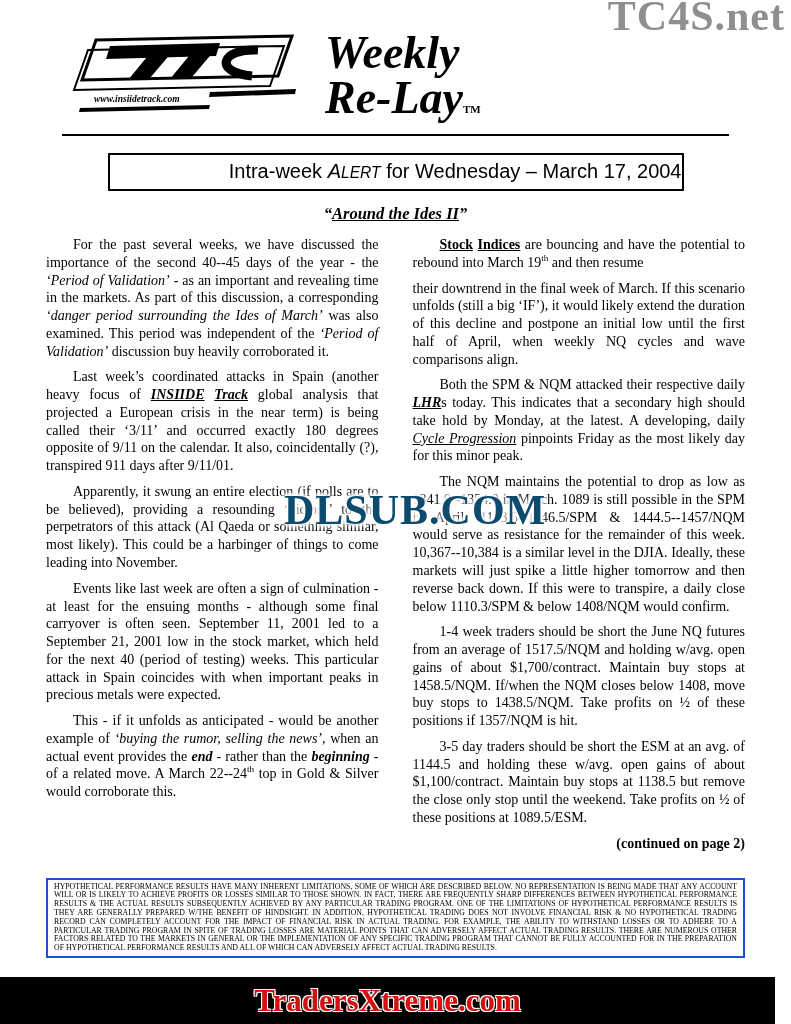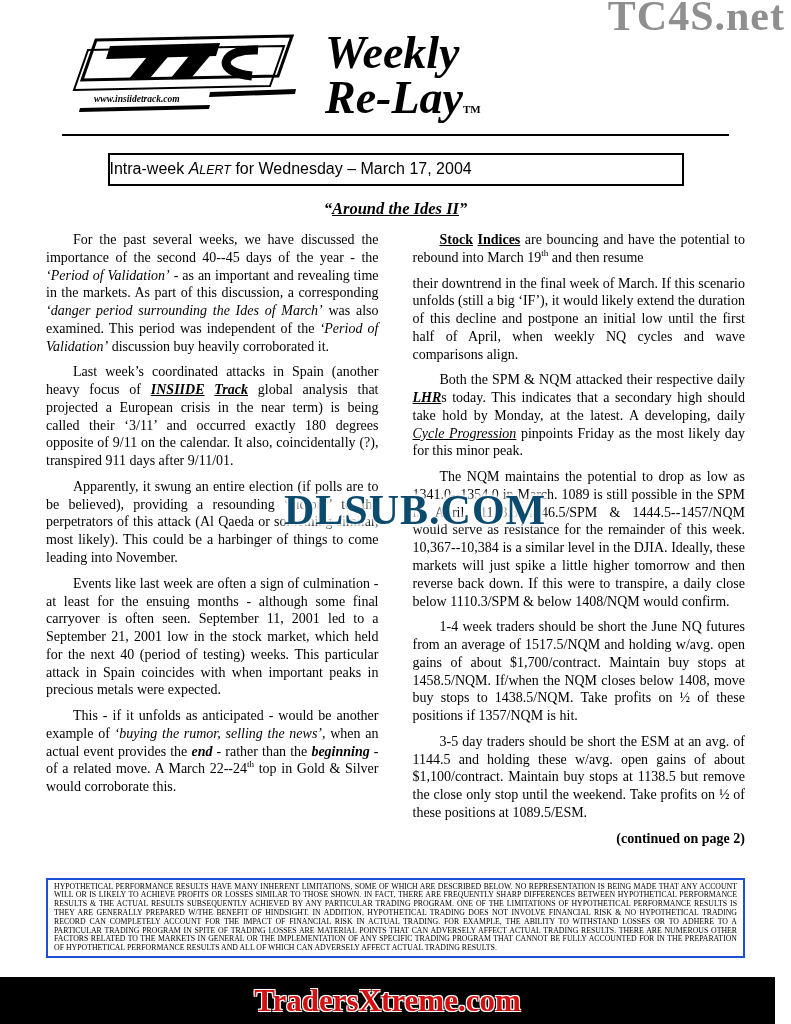--- a/index.html
+++ b/index.html
@@ -6,22 +6,22 @@
   .page{width:791px;height:1024px;position:relative;background:#fff;overflow:hidden;
         font-family:"Liberation Serif",serif;color:#000;margin:0 auto;}
   .tc4s{position:absolute;top:-8px;right:6px;font-size:42px;font-weight:bold;
         color:#8f8f8f;font-family:"Liberation Serif",serif;letter-spacing:1px;}
   .header{margin:34px 0 0 60px;display:flex;align-items:flex-start;}
   .logo{flex:0 0 auto;}
   .masthead{margin-left:27px;font-weight:bold;font-style:italic;font-size:46px;
         line-height:0.98;font-family:"Liberation Serif",serif;margin-top:-4px;}
   .tm{font-size:11px;font-style:normal;vertical-align:baseline;}
   .header-rule{height:2px;background:#000;margin:10px 62px 0 62px;}
-  .alert-box{width:572px;margin:17px auto 0;border:2px solid #000;text-align:left;
-        padding:5px 0 6px;font-family:"Liberation Sans",sans-serif;font-size:16px;}
+  .alert-box{width:572px;margin:17px auto 0;border:2px solid #000;text-align:right;
+        padding:5px 0 6px;font-family:"Liberation Sans",sans-serif;font-size:20px;}
   .article-title{text-align:center;font-weight:bold;font-style:italic;font-size:16.5px;margin-top:13px;}
   .columns{display:flex;gap:34px;margin:12px 46px 0;text-align:justify;
         font-size:14px;line-height:1.27;}
   .col{flex:1;min-width:0;}
   .col p{margin:0 0 8px;text-indent:27px;}
   .col p.no-indent{text-indent:0;}
   .continued{text-align:right;font-weight:bold;margin-top:2px;text-indent:0;}
   sup{font-size:0.65em;line-height:0;}
   .dlsub{position:absolute;top:486px;left:284px;font-size:42px;font-weight:bold;color:#0c4a6e;
         letter-spacing:1px;

